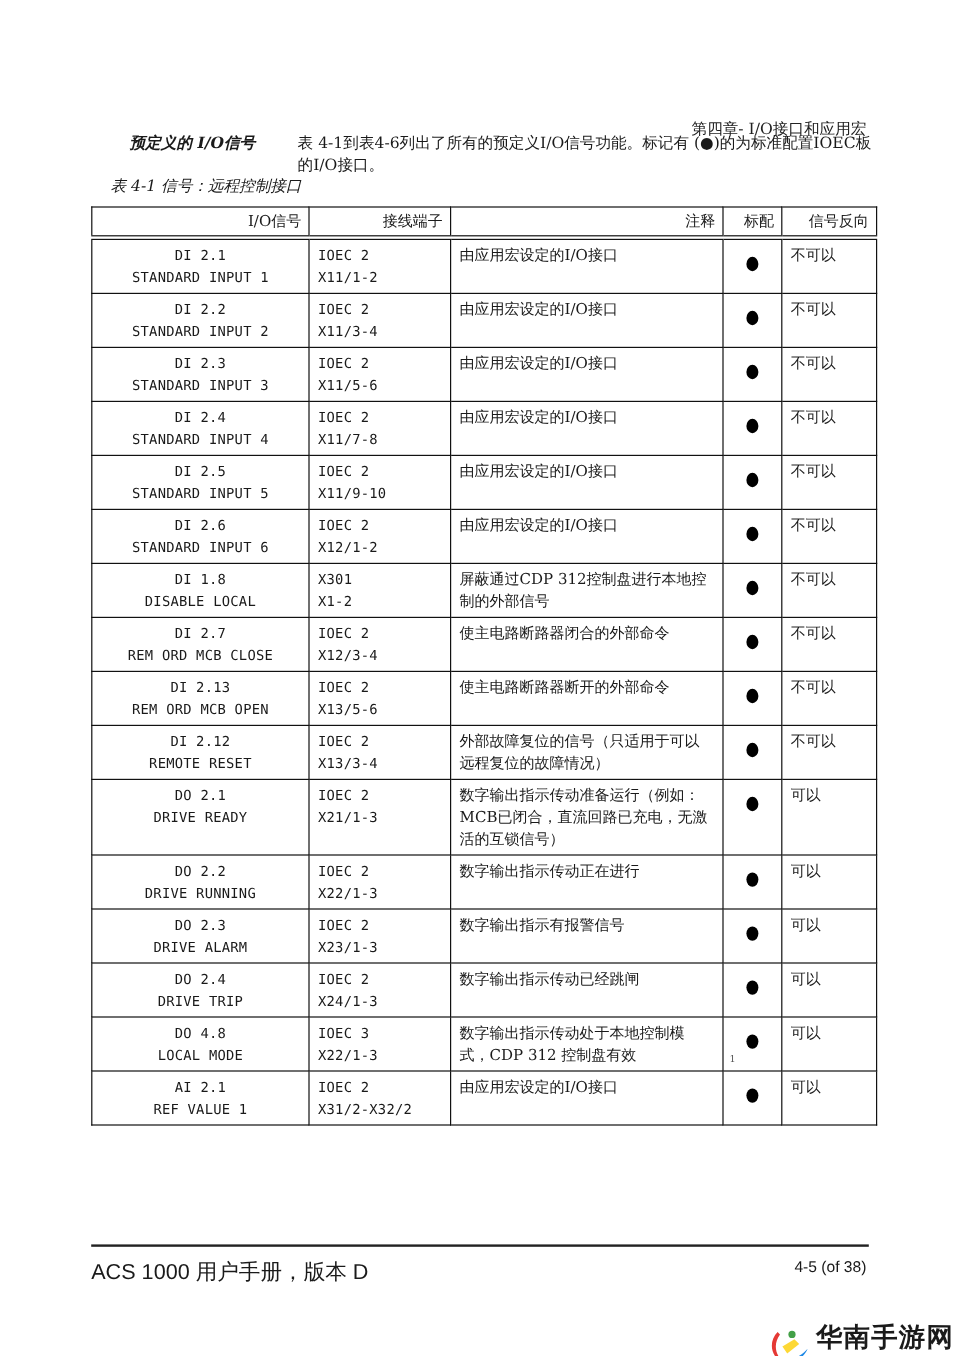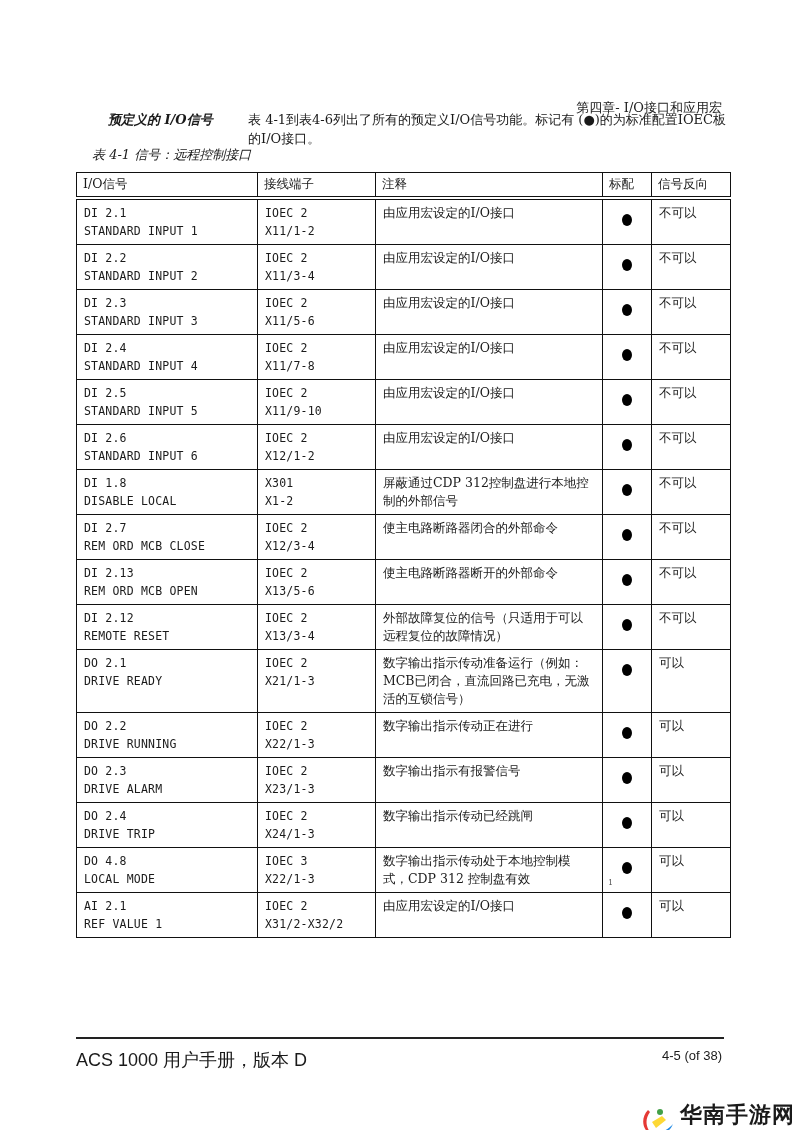--- a/index.html
+++ b/index.html
@@ -6,24 +6,24 @@
   body { width:800px; height:1130px; position:relative; overflow:hidden;
          font-family:"DejaVu Serif", serif; color:#1a1a1a; }
   .running-header { position:absolute; right:78px; top:52px; font-size:13px; color:#222;margin-top:47px; }
   .intro { position:absolute; left:108px; top:110px; width:620px; font-size:13px; line-height:19px; }
   .intro-label { position:absolute; left:0; top:0; font-weight:bold; font-style:italic; }
   .intro-text { position:absolute; left:140px; top:0; width:480px; }
   .table-caption { position:absolute; left:92px; top:146px; font-size:13px; font-style:italic; }
   table.sig { position:absolute; left:76px; top:172px; border-collapse:collapse; font-size:12.5px;
               font-family:"DejaVu Serif", serif; }
   table.sig th, table.sig td { border:1.5px solid #111; vertical-align:top; padding:4px 7px; }
-  table.sig th { font-weight:normal; text-align:left; height:17px; padding:3px 6px;
+  table.sig th { font-weight:normal; text-align:right; height:17px; padding:3px 6px;
                  border-bottom:4px double #111;border-radius:12px; }
   table.sig td { line-height:18px; }
-  .c1 { width:166px; } .c2 { width:103px; } .c3 { width:212px; } .c4 { width:34px; } .c5 { width:64px; }
+  .c1 { width:166px;text-align:center; } .c2 { width:103px; } .c3 { width:212px; } .c4 { width:34px; } .c5 { width:64px; }
   .mono { font-family:"DejaVu Sans Mono", monospace; font-size:11.5px; letter-spacing:0.2px; }
   td.std { text-align:center; position:relative; }
   .dot { display:inline-block; width:10px; height:12px; border-radius:50%; background:#000; margin-top:10px; }
   .footnote-mark { position:absolute; left:5px; top:26px; font-size:8px; color:#555; }
   .footer-rule { position:absolute; left:76px; top:1037px; width:648px; height:2px; background:#222; }
   .footer-left { position:absolute; left:76px; top:1048px; font-size:18px; font-family:"Liberation Sans", sans-serif; }
   .footer-right { position:absolute; right:78px; top:1048px; font-size:13px; font-family:Liberation Sans, sans-serif; }
   .watermark { position:absolute; left:640px; top:1084px; width:160px; height:44px;margin-top:16px; }
   .wm-logo { position:absolute; left:0; top:2px; width:36px; height:38px; }
   .wm-title { position:absolute; left:40px; top:0; font-size:22px; font-weight:bold; color:#1a1a1a;

